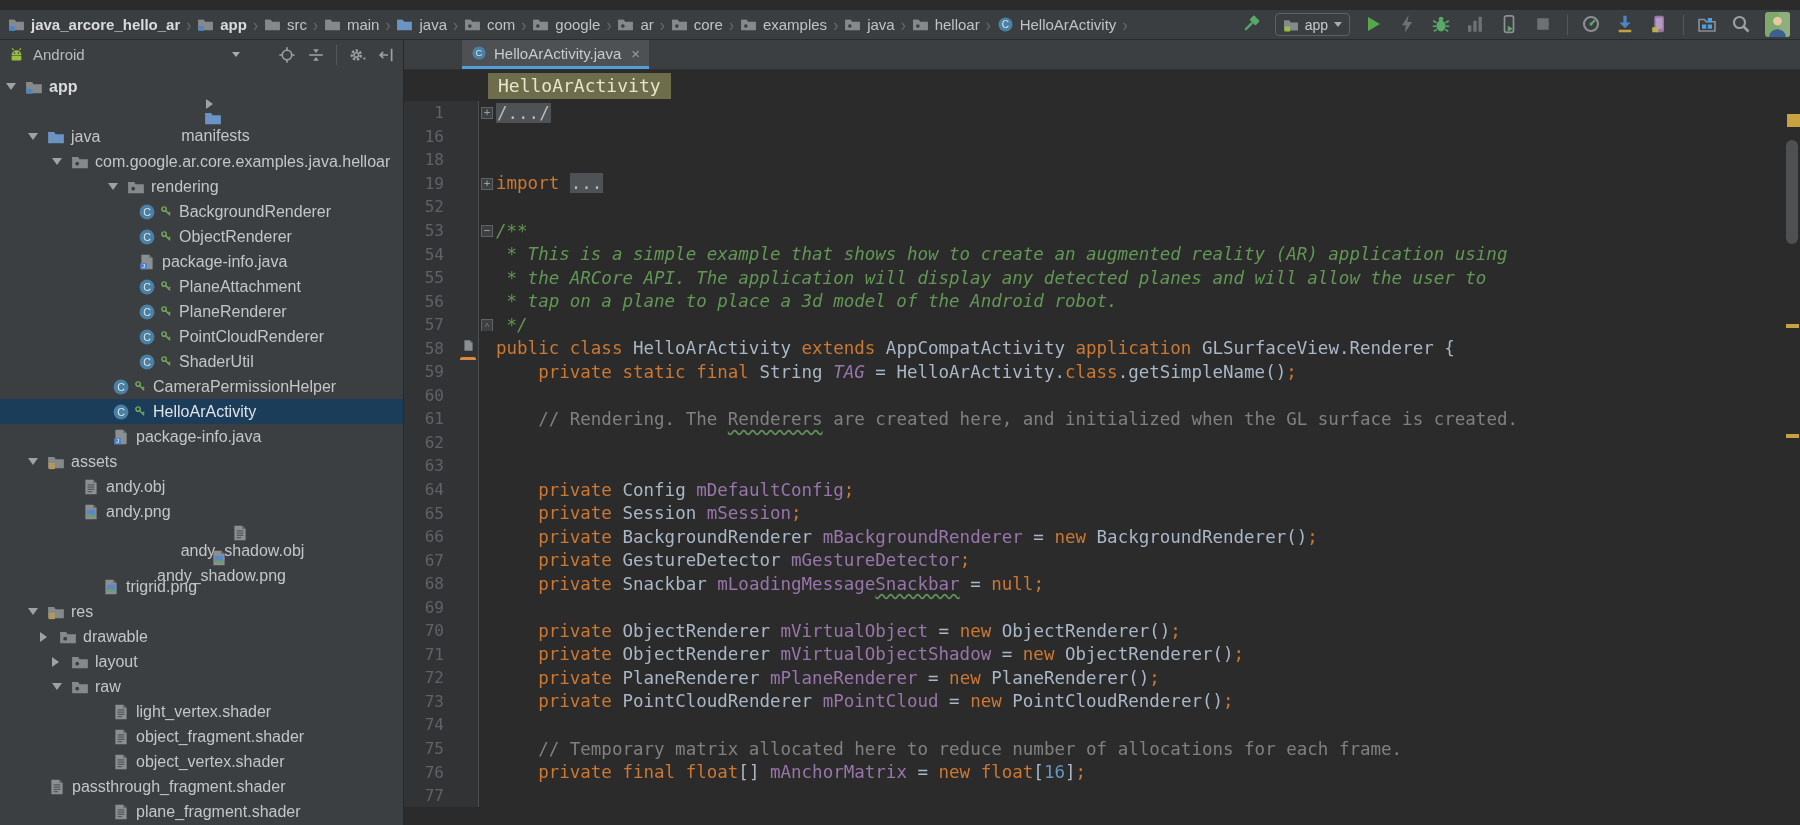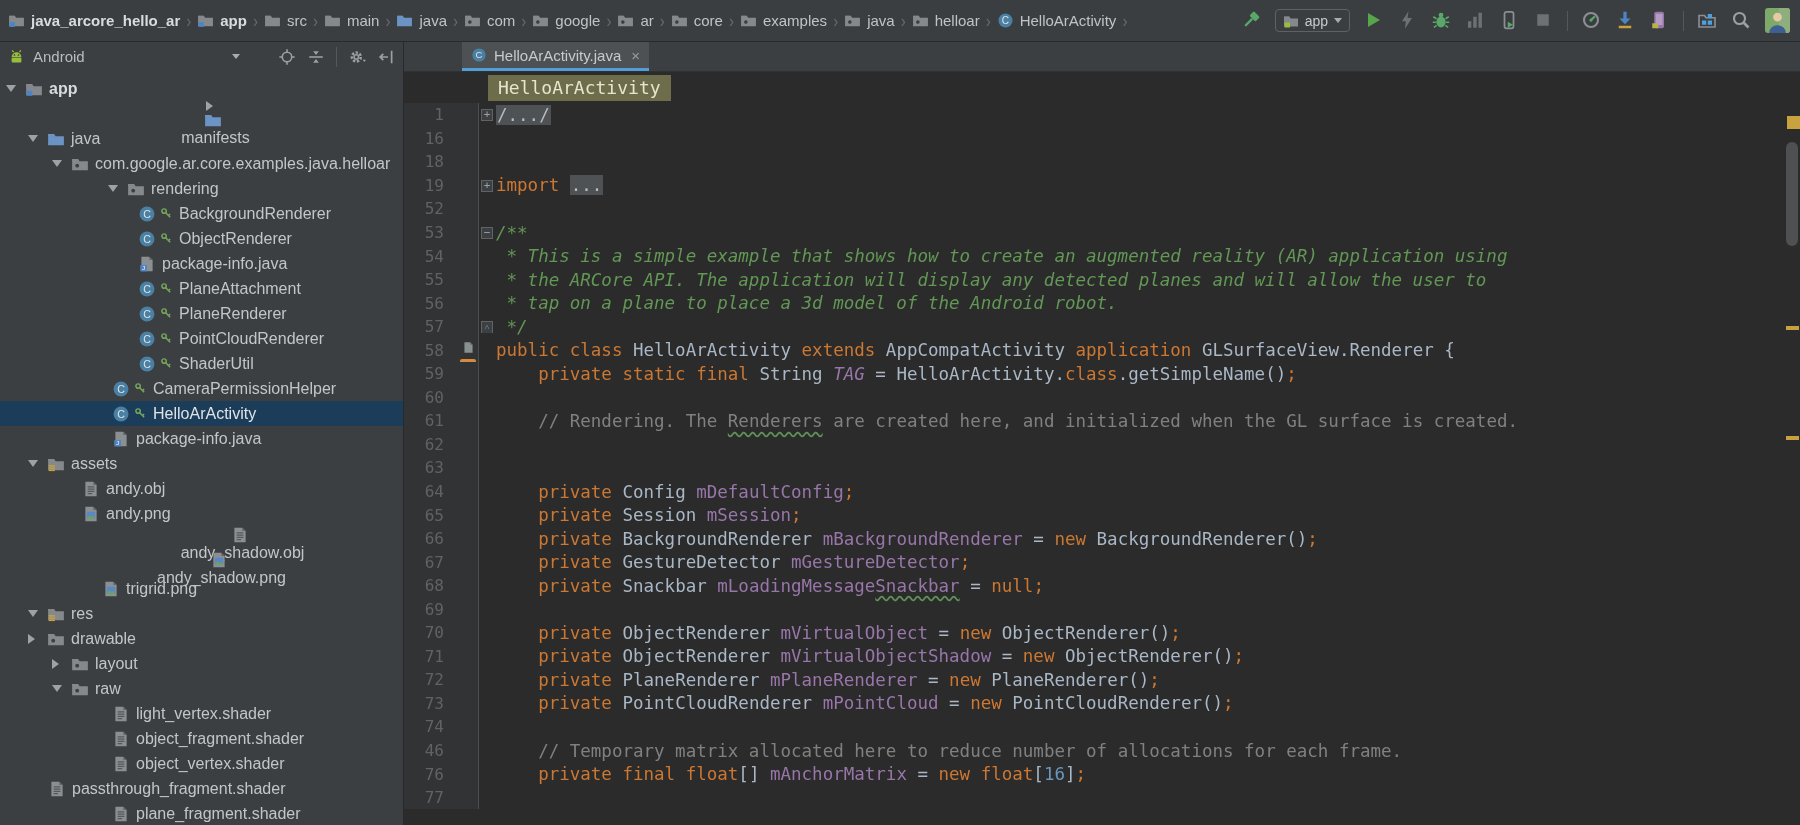--- a/index.html
+++ b/index.html
@@ -9,22 +9,22 @@
     --field:#9876aa; --number:#6897bb; --folded-bg:#4e5254; --line-number:#606366;
     --chip-bg:#6d6d4b; --chip-text:#e6e6ce; --green:#59a869; --warning-stripe:#c7a23f;
     --icon-gray:#9aa0a3; --disabled-gray:#6e7173;
   }
   *{box-sizing:border-box; margin:0; padding:0;}
   html,body{width:1800px;height:825px;overflow:hidden;background:#2b2b2b;}
   body{font-family:"Liberation Sans",sans-serif; -webkit-user-select:none; user-select:none;}
   #stage{width:1800px;height:825px;overflow:hidden;display:flex;flex-direction:column;background:var(--editor-bg);}
 
   
-  #topbar{height:42px;flex:none;background:var(--topbar-bg);border-bottom:1px solid #282b2d;
-    display:flex;align-items:center;justify-content:space-between;padding:0 10px 0 8px;white-space:nowrap;}
+  #topbar{height:30px;flex:none;background:var(--topbar-bg);border-bottom:1px solid #282b2d;
+    display:flex;align-items:center;justify-content:space-between;padding:0 10px 0 8px;white-space:nowrap;margin-top:10px;}
   #crumbs{display:flex;align-items:center;font-size:15px;color:var(--ui-text);overflow:hidden;}
   .crumb{display:inline-flex;align-items:center;gap:6px;}
   .crumb .lbl{color:#c0c3c5;}
   .crumb.bold .lbl{font-weight:700;color:#d9dbdd;}
   .chev{color:#66696b;margin:0 6px;font-size:15px;transform:scaleY(1.25);}
   .cicon{display:inline-flex;width:17px;height:17px;}
   .cicon svg{width:100%;height:100%;}
   #toolbar{display:flex;align-items:center;gap:13px;}
   .tbtn{display:inline-flex;width:21px;height:21px;align-items:center;justify-content:center;cursor:default;}
   .tbtn svg{width:20px;height:20px;}
@@ -743,21 +743,21 @@
                 <path d="M1 3.6h5.2l1.4 1.9H1z" fill="#85898c" opacity=".75"></path>
                 <g fill="#c7a23f">
                   <rect x="1.5" y="9" width="5.5" height="1.3"></rect>
                   <rect x="1.5" y="11" width="5.5" height="1.3"></rect>
                   <rect x="1.5" y="13" width="5.5" height="1.3"></rect>
                 </g>
               </svg>
             </span>
             <span class="tlbl">res</span>
           </div>
-          <div class="trow" style="padding-left: 28px; align-items: center;">
+          <div class="trow" style="padding-left: 40px; align-items: center;">
             <span class="arr">
               <span class="tri-closed"></span>
             </span>
             <span class="ticon">
               <svg viewBox="0 0 16 16" xmlns="http://www.w3.org/2000/svg">
                 <path d="M1 3.6h5.2l1.4 1.9H15v8H1z" fill="#85898c"></path>
                 <path d="M1 3.6h5.2l1.4 1.9H1z" fill="#85898c" opacity=".75"></path>
                 <circle cx="5.5" cy="9.5" r="1.7" fill="#3c3f41"></circle>
               </svg>
             </span>
@@ -903,21 +903,21 @@
           <div class="cl"><div class="gut"><span>65</span></div><div class="foldc"></div><span class="txt"><span class="tok-d">    </span><span class="tok-k">private</span><span class="tok-d"> Session </span><span class="tok-f">mSession</span><span class="tok-k">;</span></span></div>
           <div class="cl"><div class="gut"><span>66</span></div><div class="foldc"></div><span class="txt"><span class="tok-d">    </span><span class="tok-k">private</span><span class="tok-d"> BackgroundRenderer </span><span class="tok-f">mBackgroundRenderer</span><span class="tok-d"> = </span><span class="tok-k">new</span><span class="tok-d"> BackgroundRenderer()</span><span class="tok-k">;</span></span></div>
           <div class="cl"><div class="gut"><span>67</span></div><div class="foldc"></div><span class="txt"><span class="tok-d">    </span><span class="tok-k">private</span><span class="tok-d"> GestureDetector </span><span class="tok-f">mGestureDetector</span><span class="tok-k">;</span></span></div>
           <div class="cl"><div class="gut"><span>68</span></div><div class="foldc"></div><span class="txt"><span class="tok-d">    </span><span class="tok-k">private</span><span class="tok-d"> Snackbar </span><span class="tok-f">mLoadingMessage</span><span class="tok-ft">Snackbar</span><span class="tok-d"> = </span><span class="tok-k">null</span><span class="tok-k">;</span></span></div>
           <div class="cl"><div class="gut"><span>69</span></div><div class="foldc"></div><span class="txt"></span></div>
           <div class="cl"><div class="gut"><span>70</span></div><div class="foldc"></div><span class="txt"><span class="tok-d">    </span><span class="tok-k">private</span><span class="tok-d"> ObjectRenderer </span><span class="tok-f">mVirtualObject</span><span class="tok-d"> = </span><span class="tok-k">new</span><span class="tok-d"> ObjectRenderer()</span><span class="tok-k">;</span></span></div>
           <div class="cl"><div class="gut"><span>71</span></div><div class="foldc"></div><span class="txt"><span class="tok-d">    </span><span class="tok-k">private</span><span class="tok-d"> ObjectRenderer </span><span class="tok-f">mVirtualObjectShadow</span><span class="tok-d"> = </span><span class="tok-k">new</span><span class="tok-d"> ObjectRenderer()</span><span class="tok-k">;</span></span></div>
           <div class="cl"><div class="gut"><span>72</span></div><div class="foldc"></div><span class="txt"><span class="tok-d">    </span><span class="tok-k">private</span><span class="tok-d"> PlaneRenderer </span><span class="tok-f">mPlaneRenderer</span><span class="tok-d"> = </span><span class="tok-k">new</span><span class="tok-d"> PlaneRenderer()</span><span class="tok-k">;</span></span></div>
           <div class="cl"><div class="gut"><span>73</span></div><div class="foldc"></div><span class="txt"><span class="tok-d">    </span><span class="tok-k">private</span><span class="tok-d"> PointCloudRenderer </span><span class="tok-f">mPointCloud</span><span class="tok-d"> = </span><span class="tok-k">new</span><span class="tok-d"> PointCloudRenderer()</span><span class="tok-k">;</span></span></div>
           <div class="cl"><div class="gut"><span>74</span></div><div class="foldc"></div><span class="txt"></span></div>
-          <div class="cl"><div class="gut"><span>46</span></div><div class="foldc"></div><span class="txt"><span class="tok-d">    </span><span class="tok-c">// Temporary matrix allocated here to reduce number of allocations for each frame.</span></span></div>
+          <div class="cl"><div class="gut"><span>75</span></div><div class="foldc"></div><span class="txt"><span class="tok-d">    </span><span class="tok-c">// Temporary matrix allocated here to reduce number of allocations for each frame.</span></span></div>
           <div class="cl"><div class="gut"><span>76</span></div><div class="foldc"></div><span class="txt"><span class="tok-d">    </span><span class="tok-k">private final float</span><span class="tok-d">[] </span><span class="tok-f">mAnchorMatrix</span><span class="tok-d"> = </span><span class="tok-k">new float</span><span class="tok-d">[</span><span class="tok-n">16</span><span class="tok-d">]</span><span class="tok-k">;</span></span></div>
           <div class="cl"><div class="gut"><span>77</span></div><div class="foldc"></div><span class="txt"></span></div>
         </div>
       <div id="sb-thumb"></div>
       <div class="stripe sq"></div>
       <div class="stripe m1"></div>
       <div class="stripe m2"></div>
     </section>
   </div>
 </div>

